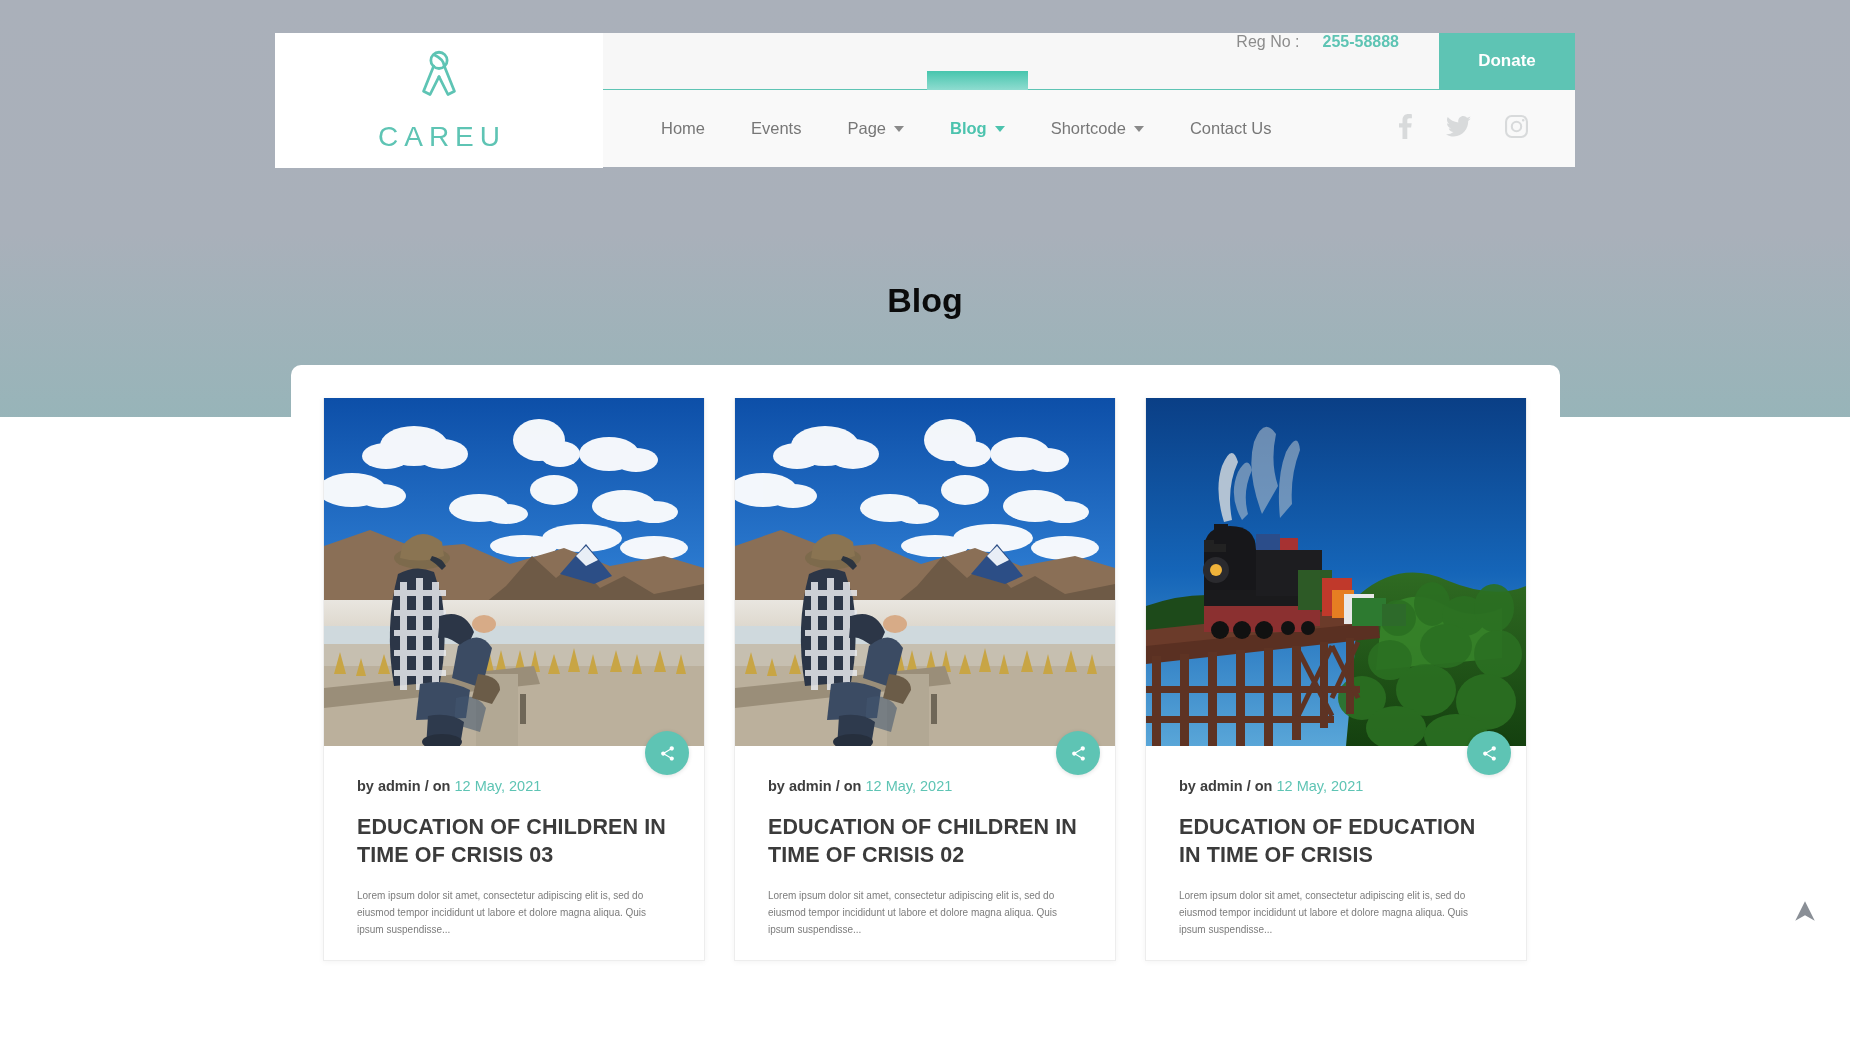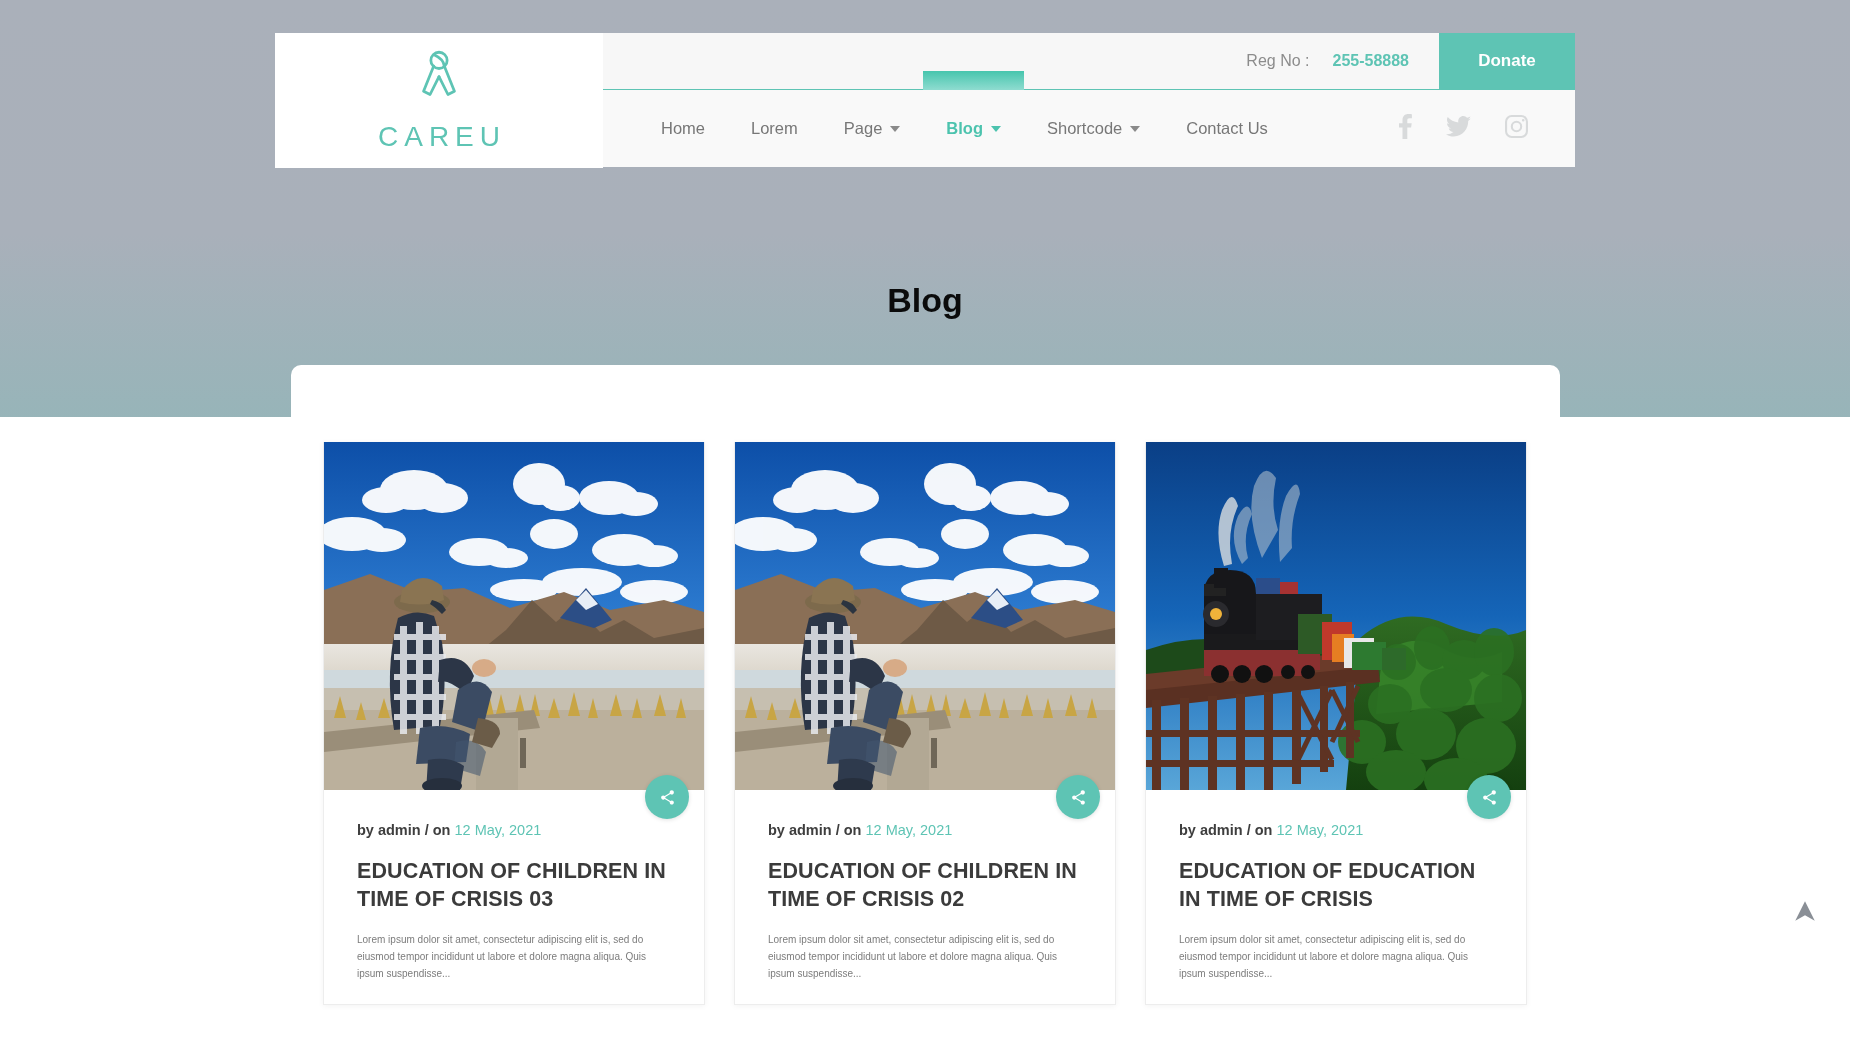--- a/index.html
+++ b/index.html
@@ -53,22 +53,22 @@
   
   .topbar {
     height: 57px;
     background: #f7f7f7;
     display: flex;
     align-items: stretch;
     justify-content: flex-end;
     border-bottom: 1px solid #5ec4b4;
   }
   .reg-no {
-    display: flex; align-items: center;
-    padding-right: 30px;
+    display: flex; 
+    padding-right: 40px;
     font-size: 16px;
     color: #8c8c8c;
     white-space: nowrap;
   }
   .reg-no .reg-val { color: #5ec4b4; font-weight: bold; margin-left: 23px; }
   .donate-btn {
     width: 136px;
     background: #5ec4b4;
     color: #ffffff;
     font-size: 17px;
@@ -160,21 +160,20 @@
   }
 
   .blog-card {
     width: 382px;
     background: #ffffff;
     border: 1px solid #ededed;
     border-top: none;
     box-shadow: 0 1px 6px rgba(0,0,0,0.05);
     position: relative;
     padding-bottom: 22px;
-    margin-top: 44px;
   }
   .card-media {
     width: 380px; height: 348px;
     position: relative;
     overflow: hidden;
   }
   .card-media svg { display: block; width: 380px; height: 348px; }
 
   .share-btn {
     position: absolute;
@@ -248,21 +247,21 @@
       </div>
       <button class="donate-btn">Donate</button>
     </div>
 
     <nav class="navbar">
       <ul class="nav-list">
         <li class="nav-item">
           <span>Home</span>
         </li>
         <li class="nav-item">
-          <span>Lorem</span>
+          <span>Events</span>
         </li>
         <li class="nav-item">
           <span>Page</span>
           <i class="caret"></i>
         </li>
         <li class="nav-item active">
           <span>Blog</span>
           <i class="caret"></i>
         </li>
         <li class="nav-item">

